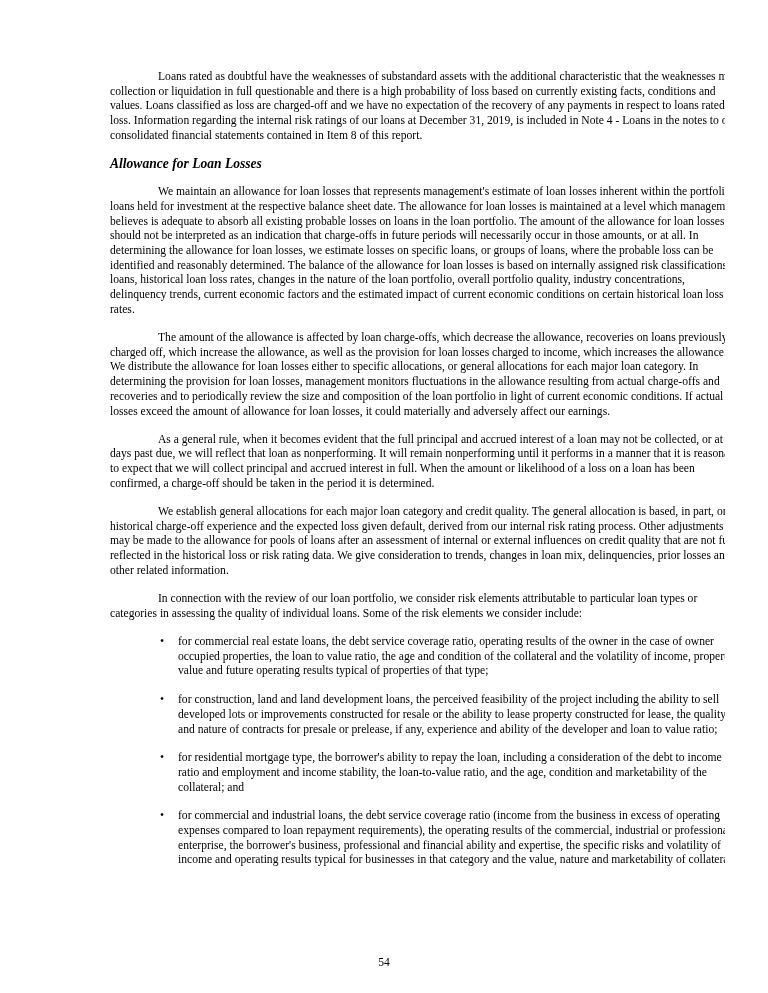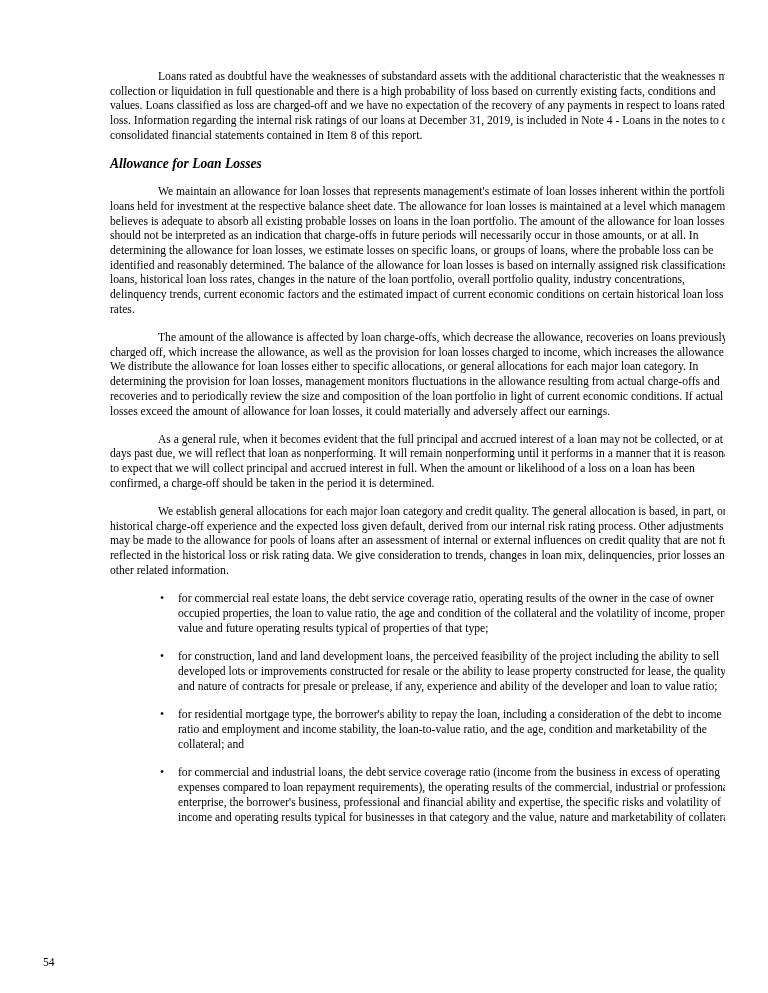--- a/index.html
+++ b/index.html
@@ -48,21 +48,21 @@
   li.bullet-item .bullet {
     position: absolute;
     left: 50px;
     top: 0;
   }
   .page-footer {
     position: absolute;
     bottom: 24px;
     left: 0;
     width: 100%;
-    text-align: left;
+    text-align: center;
     font-size: 11.6px;
   }
 </style>
 </head>
 <body>
 
 <div class="page">
   <div class="content">
 
     <p class="para">Loans rated as doubtful have the weaknesses of substandard assets with the additional characteristic that the weaknesses make collection or liquidation in full questionable and there is a high probability of loss based on currently existing facts, conditions and values. Loans classified as loss are charged-off and we have no expectation of the recovery of any payments in respect to loans rated as loss. Information regarding the internal risk ratings of our loans at December 31, 2019, is included in Note 4 - Loans in the notes to our consolidated financial statements contained in Item 8 of this report.</p>
@@ -70,20 +70,21 @@
     <h3 class="section-heading">Allowance for Loan Losses</h3>
 
     <p class="para">We maintain an allowance for loan losses that represents management's estimate of loan losses inherent within the portfolio of loans held for investment at the respective balance sheet date. The allowance for loan losses is maintained at a level which management believes is adequate to absorb all existing probable losses on loans in the loan portfolio. The amount of the allowance for loan losses should not be interpreted as an indication that charge-offs in future periods will necessarily occur in those amounts, or at all. In determining the allowance for loan losses, we estimate losses on specific loans, or groups of loans, where the probable loss can be identified and reasonably determined. The balance of the allowance for loan losses is based on internally assigned risk classifications of loans, historical loan loss rates, changes in the nature of the loan portfolio, overall portfolio quality, industry concentrations, delinquency trends, current economic factors and the estimated impact of current economic conditions on certain historical loan loss rates.</p>
 
     <p class="para">The amount of the allowance is affected by loan charge-offs, which decrease the allowance, recoveries on loans previously charged off, which increase the allowance, as well as the provision for loan losses charged to income, which increases the allowance. We distribute the allowance for loan losses either to specific allocations, or general allocations for each major loan category. In determining the provision for loan losses, management monitors fluctuations in the allowance resulting from actual charge-offs and recoveries and to periodically review the size and composition of the loan portfolio in light of current economic conditions. If actual losses exceed the amount of allowance for loan losses, it could materially and adversely affect our earnings.</p>
 
     <p class="para">As a general rule, when it becomes evident that the full principal and accrued interest of a loan may not be collected, or at 90 days past due, we will reflect that loan as nonperforming. It will remain nonperforming until it performs in a manner that it is reasonable to expect that we will collect principal and accrued interest in full. When the amount or likelihood of a loss on a loan has been confirmed, a charge-off should be taken in the period it is determined.</p>
 
     <p class="para">We establish general allocations for each major loan category and credit quality. The general allocation is based, in part, on historical charge-off experience and the expected loss given default, derived from our internal risk rating process. Other adjustments may be made to the allowance for pools of loans after an assessment of internal or external influences on credit quality that are not fully reflected in the historical loss or risk rating data. We give consideration to trends, changes in loan mix, delinquencies, prior losses and other related information.</p>
 
+    <p class="para">In connection with the review of our loan portfolio, we consider risk elements attributable to particular loan types or categories in assessing the quality of individual loans. Some of the risk elements we consider include:</p>
 
     <ul class="bullet-list">
       <li class="bullet-item">
         <span class="bullet">•</span>
         <span class="bullet-text">for commercial real estate loans, the debt service coverage ratio, operating results of the owner in the case of owner occupied properties, the loan to value ratio, the age and condition of the collateral and the volatility of income, property value and future operating results typical of properties of that type;</span>
       </li>
       <li class="bullet-item">
         <span class="bullet">•</span>
         <span class="bullet-text">for construction, land and land development loans, the perceived feasibility of the project including the ability to sell developed lots or improvements constructed for resale or the ability to lease property constructed for lease, the quality and nature of contracts for presale or prelease, if any, experience and ability of the developer and loan to value ratio;</span>
       </li>

